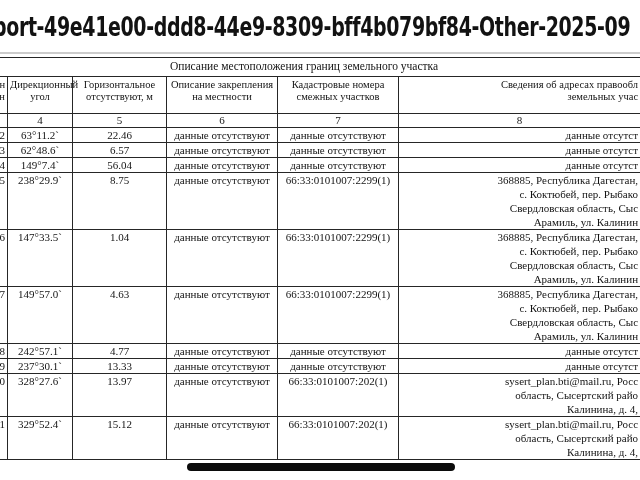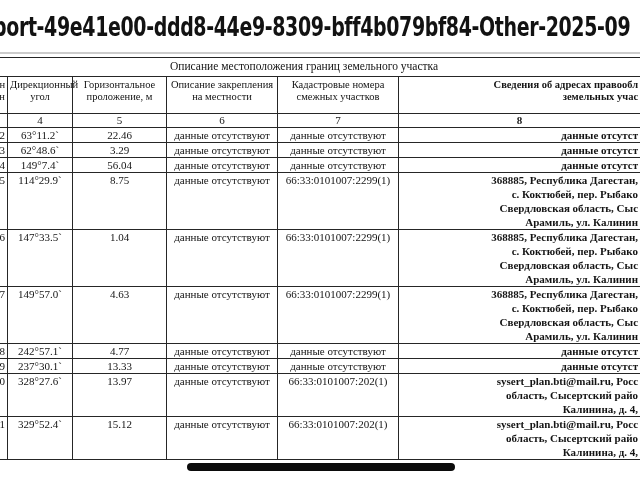--- a/index.html
+++ b/index.html
@@ -14,21 +14,21 @@
                  border-collapse:collapse;font-size:11px;color:#141414;}
   table.boundary td{border:1px solid #262626;padding:0 2px;vertical-align:top;
                     line-height:14px;overflow:hidden;}
   tr.caption-row td{height:18px;text-align:center;line-height:17px;font-size:11.5px;}
   tr.header-row td{height:34px;text-align:center;font-size:10.5px;line-height:11.5px;
                    padding-top:2px;overflow:visible;}
   tr.header-row td.c-point,tr.header-row td.c-addr{white-space:pre-line;text-align:right;}
   tr.number-row td{height:13px;line-height:13px;text-align:center;}
   td.c-point{text-align:right;padding-right:1px;}
   td.c-angle,td.c-dist,td.c-desc,td.c-cad{text-align:center;}
-  td.c-addr{text-align:right;white-space:pre-line;line-height:13px;padding-right:2px;font-weight:bold;}
+  td.c-addr{text-align:right;white-space:pre-line;line-height:13px;padding-right:2px;}
   tbody td{white-space:nowrap;}
   tbody td.c-addr{white-space:pre-line;margin-top:29px;}
   .home-bar{position:absolute;left:187px;top:463px;width:268px;height:8px;
             border-radius:4px;background:#0b0b0b;}
 </style>
 </head>
 <body>
 
 <div class="screen">
   <div class="doc-title">port-49e41e00-ddd8-44e9-8309-bff4b079bf84-Other-2025-09</div>
@@ -44,21 +44,21 @@
         <col style="width:242px">
     </colgroup>
     <thead>
       <tr class="caption-row">
         <td colspan="6">Описание местоположения границ земельного участка</td>
       </tr>
       <tr class="header-row" id="header-row">
           <td class="c-point">н
 ин</td>
           <td class="c-angle">Дирекционный угол</td>
-          <td class="c-dist">Горизонтальное проложение, м</td>
+          <td class="c-dist">Горизонтальное отсутствуют, м</td>
           <td class="c-desc">Описание закрепления на местности</td>
           <td class="c-cad">Кадастровые номера смежных участков</td>
           <td class="c-addr">Сведения об адресах правообл
 земельных учас</td>
         </tr>
       <tr class="number-row" id="number-row">
           <td class="c-point"></td>
           <td class="c-angle">4</td>
           <td class="c-dist">5</td>
           <td class="c-desc">6</td>
@@ -71,36 +71,36 @@
           <td class="c-point">2</td>
           <td class="c-angle">63°11.2`</td>
           <td class="c-dist">22.46</td>
           <td class="c-desc">данные отсутствуют</td>
           <td class="c-cad">данные отсутствуют</td>
           <td class="c-addr">данные отсутст</td>
         </tr>
         <tr>
           <td class="c-point">3</td>
           <td class="c-angle">62°48.6`</td>
-          <td class="c-dist">3.29</td>
+          <td class="c-dist">6.57</td>
           <td class="c-desc">данные отсутствуют</td>
           <td class="c-cad">данные отсутствуют</td>
           <td class="c-addr">данные отсутст</td>
         </tr>
         <tr>
           <td class="c-point">4</td>
           <td class="c-angle">149°7.4`</td>
           <td class="c-dist">56.04</td>
           <td class="c-desc">данные отсутствуют</td>
           <td class="c-cad">данные отсутствуют</td>
           <td class="c-addr">данные отсутст</td>
         </tr>
         <tr>
           <td class="c-point">5</td>
-          <td class="c-angle">114°29.9`</td>
+          <td class="c-angle">238°29.9`</td>
           <td class="c-dist">8.75</td>
           <td class="c-desc">данные отсутствуют</td>
           <td class="c-cad">66:33:0101007:2299(1)</td>
           <td class="c-addr">368885, Республика Дагестан,
 с. Коктюбей, пер. Рыбако
 Свердловская область, Сыс
 Арамиль, ул. Калинин</td>
         </tr>
         <tr>
           <td class="c-point">6</td>

